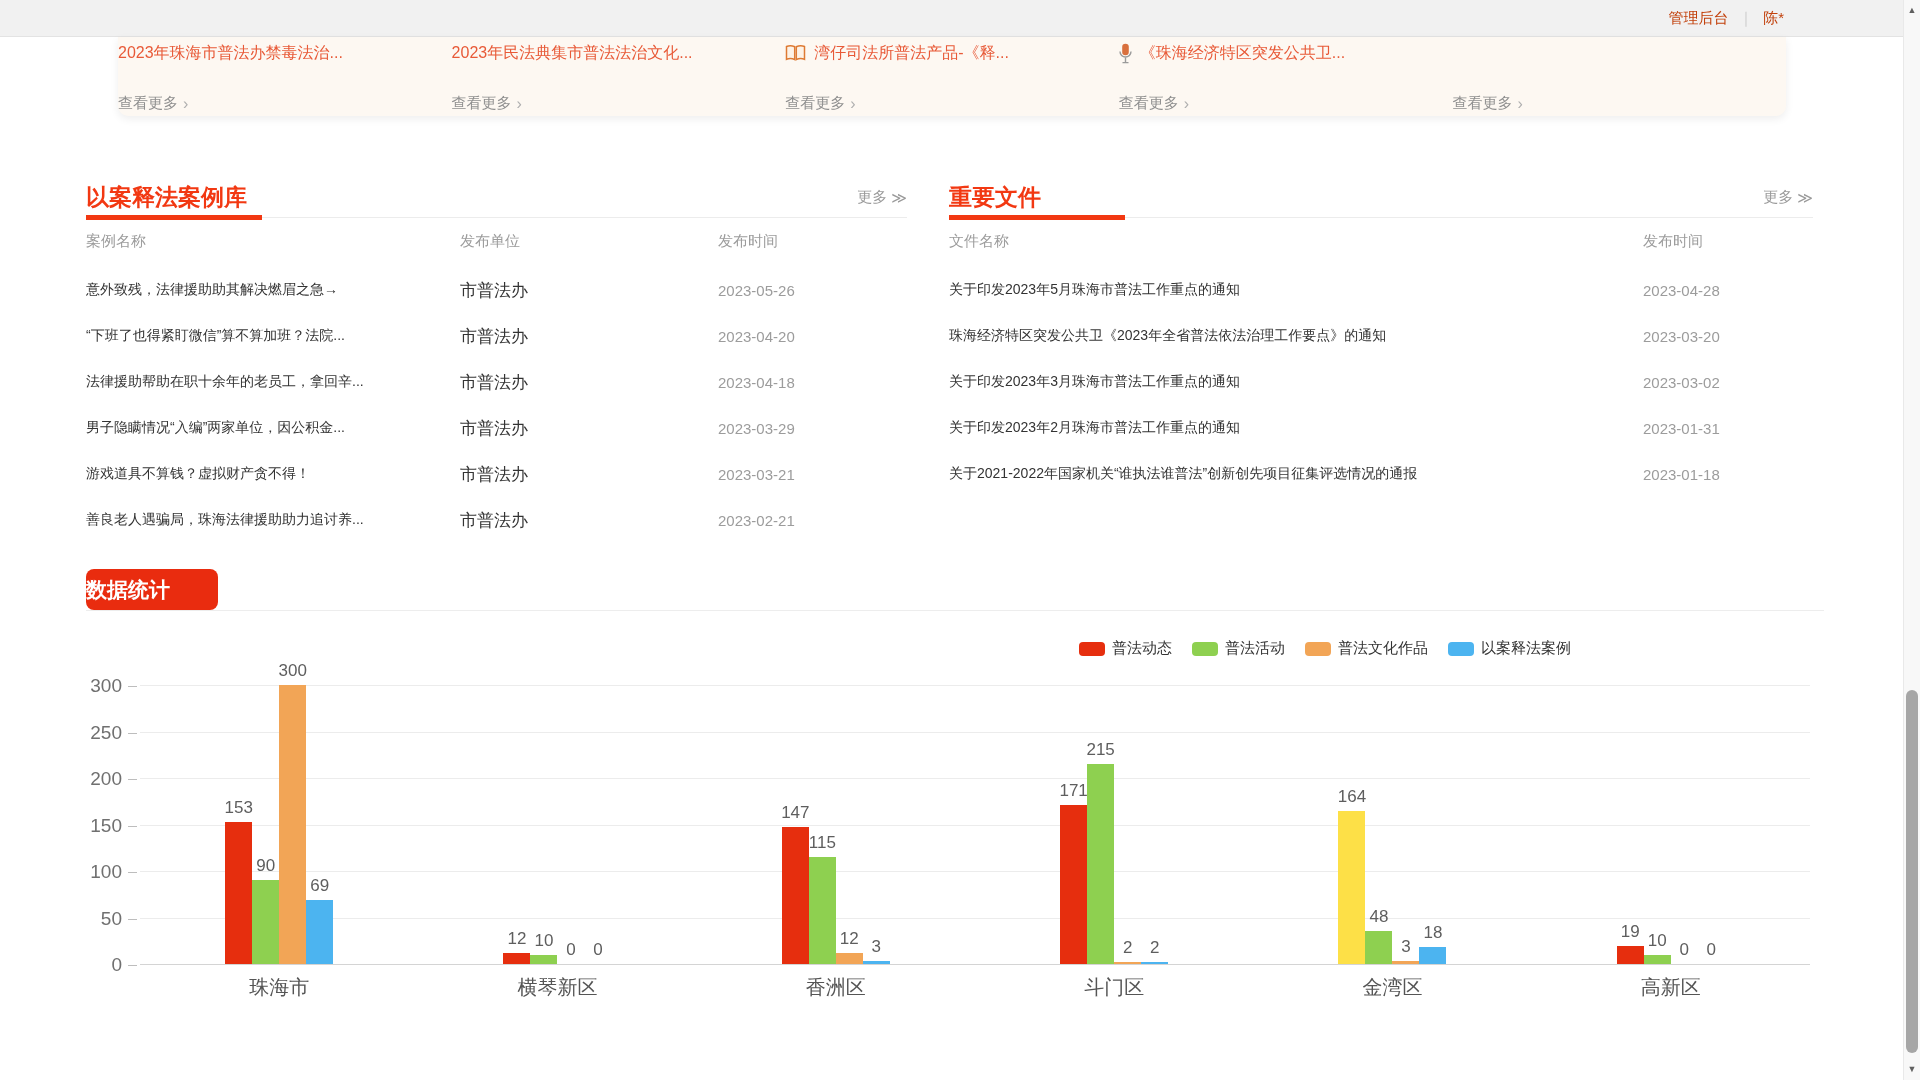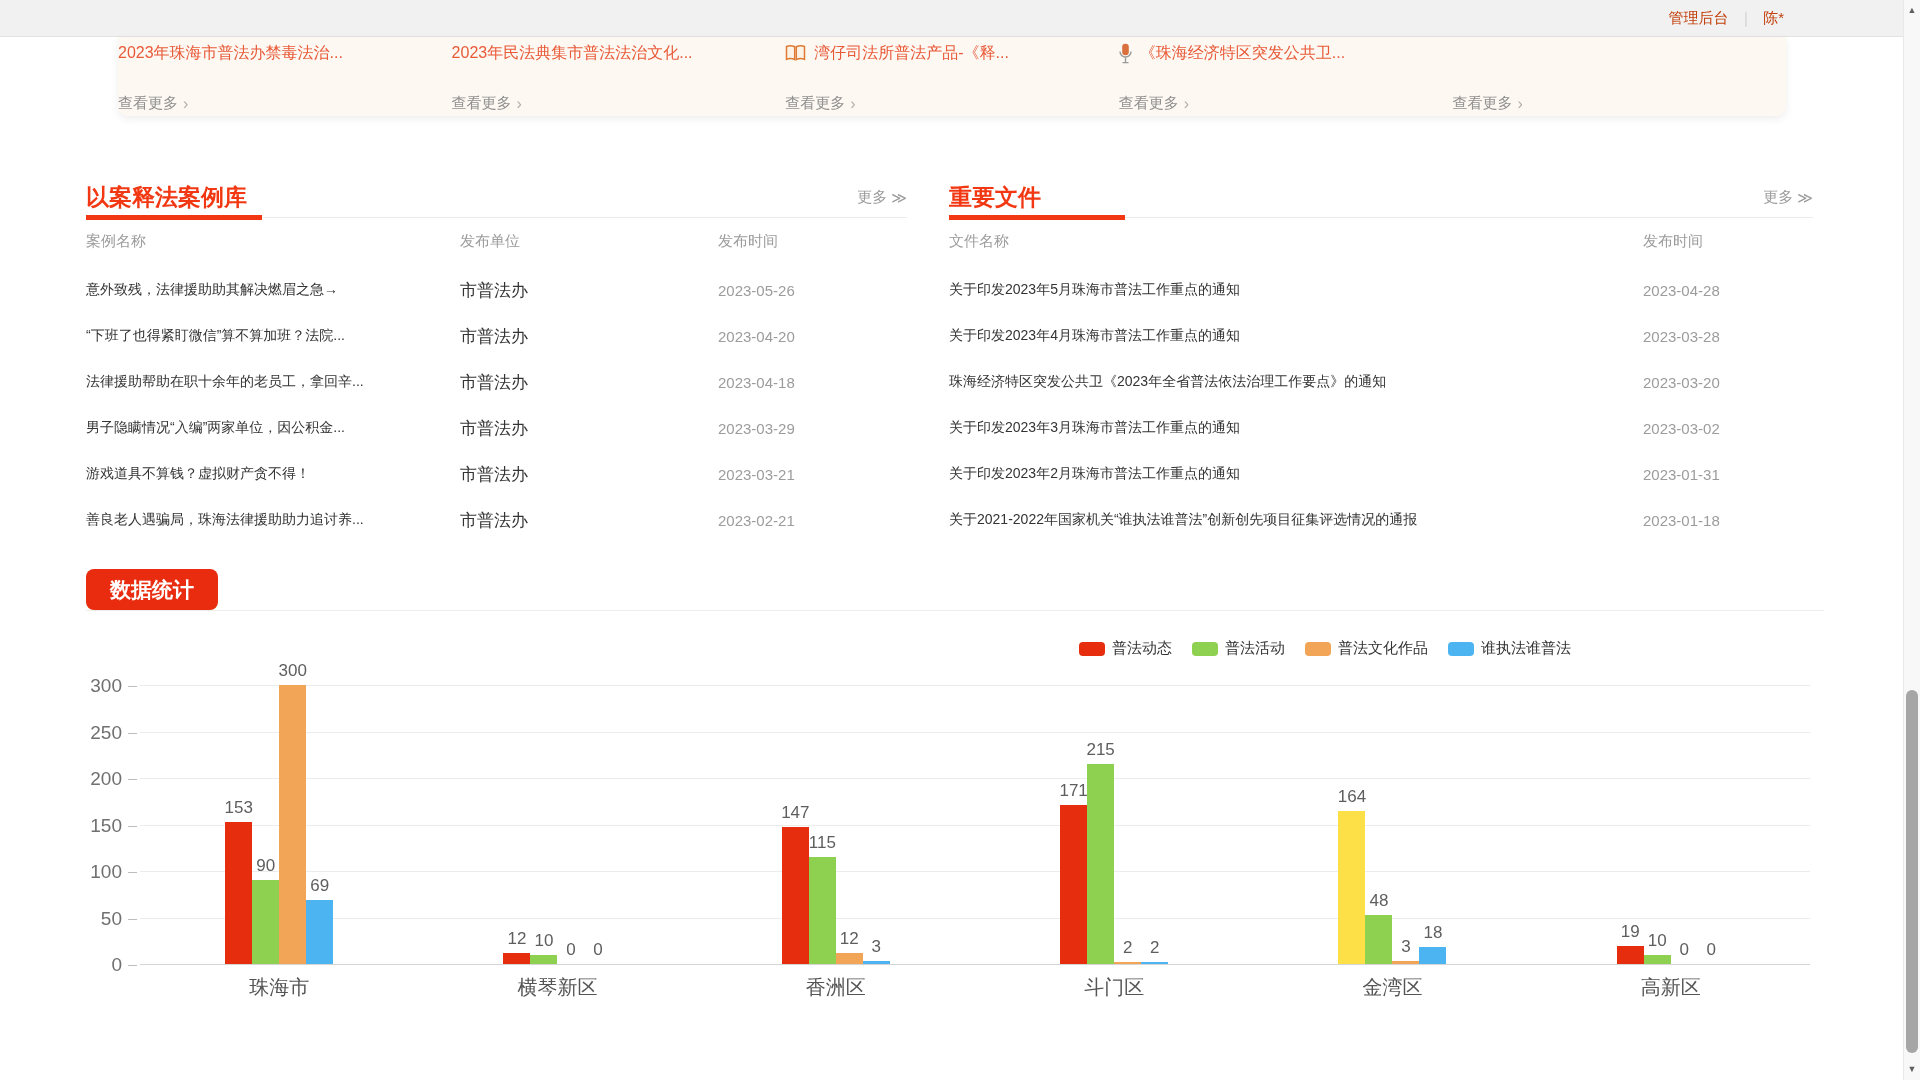--- a/index.html
+++ b/index.html
@@ -55,21 +55,21 @@
   .g2 { grid-template-columns:694px 1fr; }
   .cell-name { font-size:14px; color:#333; white-space:nowrap; overflow:hidden; }
   .cell-unit { font-size:17px; color:#333; }
   .cell-date { font-size:15px; color:#9c9c9c; }
 
   
   .stats-line { position:absolute; left:86px; top:610px; width:1738px; height:1px;
     background:#ededed; }
   .stats-badge { position:absolute; left:86px; top:569px; width:132px; height:41px;
     background:#e92c0f; color:#fff; font-size:21px; font-weight:bold;
-    text-align:center; line-height:41px; border-radius:8px; }
+    text-align:left; line-height:41px; border-radius:8px; }
 
   
   .chart { position:absolute; left:0; top:630px; width:1900px; height:420px; }
   .legend { position:absolute; left:1035px; top:9px; display:flex; gap:20px;
     align-items:center;padding-left:44px; }
   .lg-item { display:flex; align-items:center; gap:7px; cursor:pointer; }
   .lg-swatch { width:26px; height:14px; border-radius:4px; }
   .lg-label { font-size:15px; color:#333; }
   .plot { position:absolute; left:140px; top:56px; width:1670px; height:279px;
     border-bottom:1px solid #d4d4d4; display:flex; justify-content:space-around;
@@ -218,24 +218,20 @@
     <div class="thead g2">
       <span>文件名称</span>
       <span>发布时间</span>
     </div>
     <div class="rows" id="doc-rows">
         <div class="trow g2">
           <span class="cell-name">关于印发2023年5月珠海市普法工作重点的通知</span>
           <span class="cell-date">2023-04-28</span>
         </div>
         <div class="trow g2">
-          <span class="cell-name">关于印发2023年4月珠海市普法工作重点的通知</span>
-          <span class="cell-date">2023-03-28</span>
-        </div>
-        <div class="trow g2">
           <span class="cell-name">珠海经济特区突发公共卫《2023年全省普法依法治理工作要点》的通知</span>
           <span class="cell-date">2023-03-20</span>
         </div>
         <div class="trow g2">
           <span class="cell-name">关于印发2023年3月珠海市普法工作重点的通知</span>
           <span class="cell-date">2023-03-02</span>
         </div>
         <div class="trow g2">
           <span class="cell-name">关于印发2023年2月珠海市普法工作重点的通知</span>
           <span class="cell-date">2023-01-31</span>
@@ -259,21 +255,21 @@
         <div class="lg-item">
           <span class="lg-swatch" style="background: rgb(142, 208, 80);"></span>
           <span class="lg-label">普法活动</span>
         </div>
         <div class="lg-item">
           <span class="lg-swatch" style="background: rgb(242, 165, 86);"></span>
           <span class="lg-label">普法文化作品</span>
         </div>
         <div class="lg-item">
           <span class="lg-swatch" style="background: rgb(76, 180, 240);"></span>
-          <span class="lg-label">谁执法谁普法</span>
+          <span class="lg-label">以案释法案例</span>
         </div>
       </div>
     <div id="axis-layer">
         <div class="ytick" style="top: 335px;"></div>
         <div class="ylabel" style="top: 324px;">0</div>
         <div class="gridline" style="top: 287.5px;"></div>
         <div class="ytick" style="top: 288.5px;"></div>
         <div class="ylabel" style="top: 277.5px;">50</div>
         <div class="gridline" style="top: 241px;"></div>
         <div class="ytick" style="top: 242px;"></div>
@@ -349,21 +345,21 @@
           </div>
           <div class="bar" style="height: 1.86px; background: rgb(76, 180, 240);">
             <div class="bar-label">2</div>
           </div>
           <div class="cat-label">斗门区</div>
         </div>
         <div class="bargroup">
           <div class="bar" style="height: 152.52px; background: #fde047;">
             <div class="bar-label">164</div>
           </div>
-          <div class="bar" style="height: 49px; background: rgb(142, 208, 80);">
+          <div class="bar" style="height: 33px; background: rgb(142, 208, 80);">
             <div class="bar-label">48</div>
           </div>
           <div class="bar" style="height: 2.79px; background: rgb(242, 165, 86);">
             <div class="bar-label">3</div>
           </div>
           <div class="bar" style="height: 16.74px; background: rgb(76, 180, 240);">
             <div class="bar-label">18</div>
           </div>
           <div class="cat-label">金湾区</div>
         </div>

